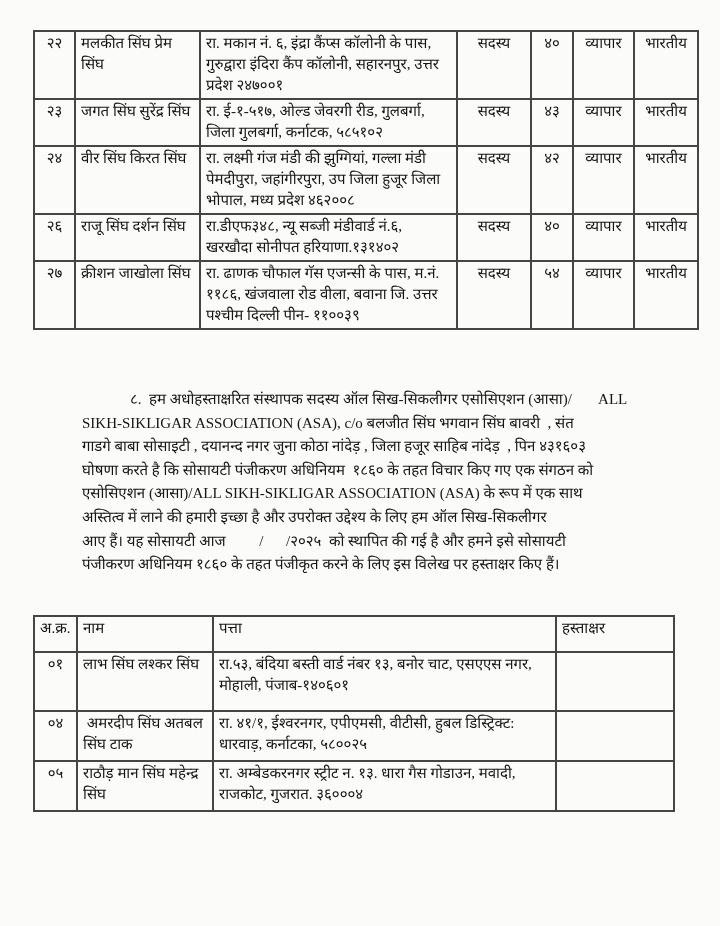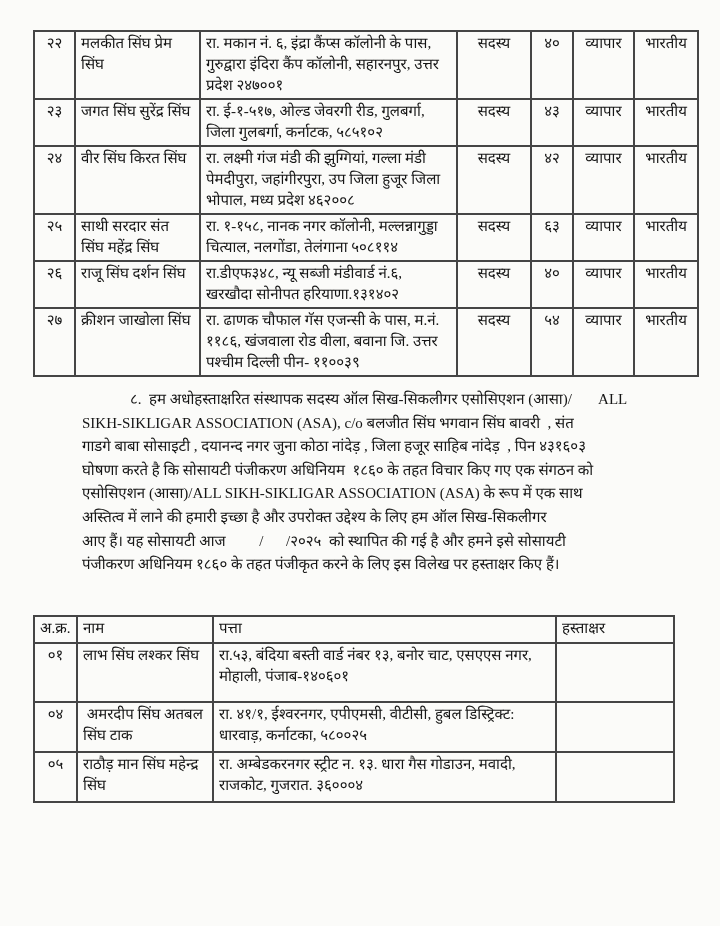--- a/index.html
+++ b/index.html
@@ -78,29 +78,20 @@
       <tr style="height:63px">
         <td class="c">२४</td>
         <td>वीर सिंघ किरत सिंघ</td>
         <td>रा. लक्ष्मी गंज मंडी की झुग्गियां, गल्ला मंडी पेमदीपुरा, जहांगीरपुरा, उप जिला हुजूर जिला भोपाल, मध्य प्रदेश ४६२००८</td>
         <td class="c">सदस्य</td>
         <td class="c">४२</td>
         <td class="c">व्यापार</td>
         <td class="c">भारतीय</td>
       </tr>
       <tr style="height:46px">
-        <td class="c">२५</td>
-        <td>साथी सरदार संत सिंघ महेंद्र सिंघ</td>
-        <td>रा. १-१५८, नानक नगर कॉलोनी, मल्लन्नागुड्डा चित्याल, नलगोंडा, तेलंगाना ५०८११४</td>
-        <td class="c">सदस्य</td>
-        <td class="c">६३</td>
-        <td class="c">व्यापार</td>
-        <td class="c">भारतीय</td>
-      </tr>
-      <tr style="height:46px">
         <td class="c">२६</td>
         <td>राजू सिंघ दर्शन सिंघ</td>
         <td>रा.डीएफ३४८, न्यू सब्जी मंडीवार्ड नं.६, खरखौदा सोनीपत हरियाणा.१३१४०२</td>
         <td class="c">सदस्य</td>
         <td class="c">४०</td>
         <td class="c">व्यापार</td>
         <td class="c">भारतीय</td>
       </tr>
       <tr style="height:64px">
         <td class="c">२७</td>
@@ -126,21 +117,21 @@
   </div>
 
   <table class="signatories">
     <colgroup>
       <col style="width:43px">
         <col style="width:136px">
         <col style="width:343px">
         <col style="width:118px">
     </colgroup>
     <tbody>
-      <tr style="height:27px">
+      <tr style="height:36px">
         <th>अ.क्र.</th>
         <th>नाम</th>
         <th>पत्ता</th>
         <th>हस्ताक्षर</th>
       </tr>
       <tr style="height:59px">
         <td class="c">०१</td>
         <td>लाभ सिंघ लश्कर सिंघ</td>
         <td>रा.५३, बंदिया बस्ती वार्ड नंबर १३, बनोर चाट, एसएएस नगर, मोहाली, पंजाब-१४०६०१</td>
         <td></td>

